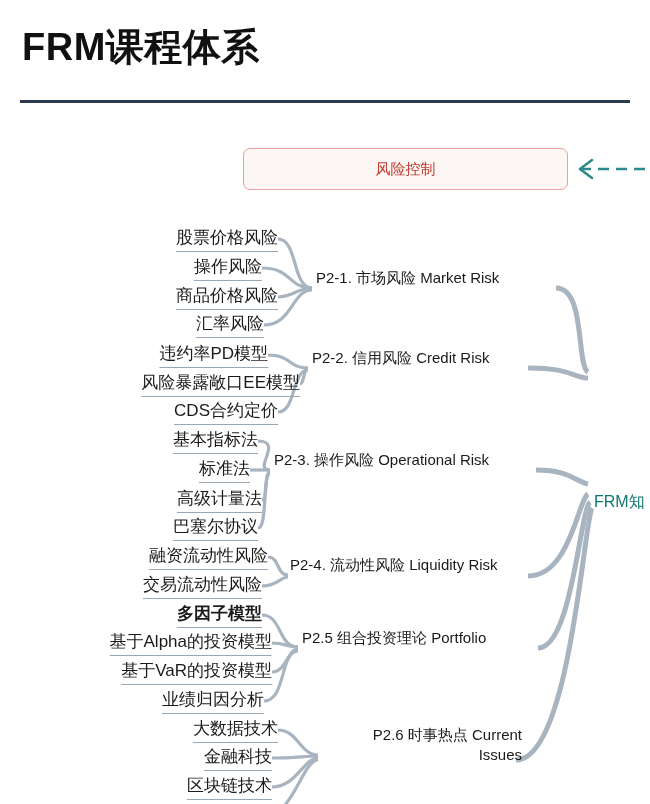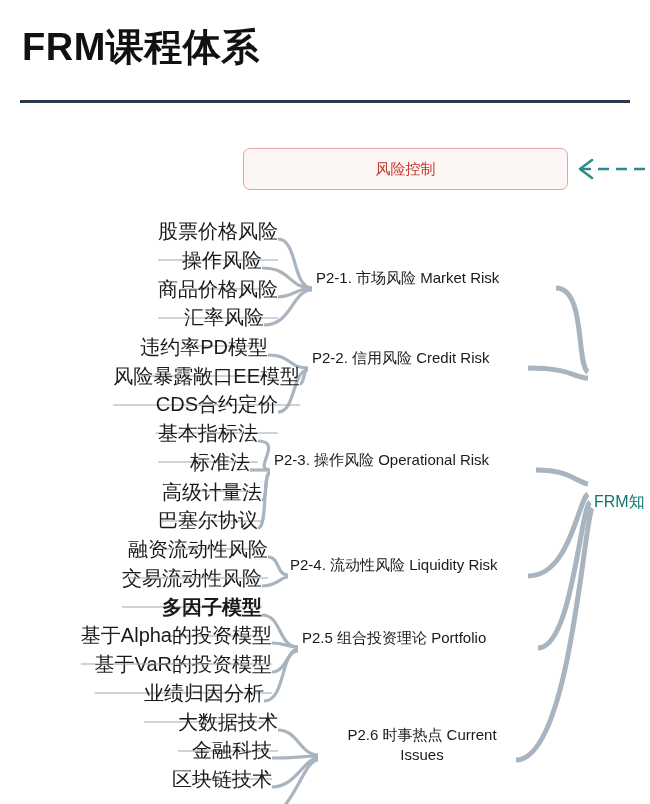--- a/index.html
+++ b/index.html
@@ -46,36 +46,36 @@
     top: 0;
     width: 650px;
     height: 694px;
   }
   .node {
     position: absolute;
     box-sizing: border-box;
     white-space: nowrap;
   }
   .leaf {
-    font-size: 20px;
+    font-size: 17px;
     color: #1a1a1a;
     text-align: center;
-    padding-bottom: 15px;
+    padding-bottom: 2px;
     border-bottom: 1.6px solid #9aa7b4;
     transform: translate(-100%, -50%);
   }
   .branch {
     font-size: 15px;
     color: #1a1a1a;
     transform: translate(0, -50%);
     text-align: left;
     line-height: 1.35;
   }
   .branch.two-line {
-    text-align: center;
+    text-align: right;
   }
   #risk-control-box {
     position: absolute;
     left: 243px;
     top: 38px;
     width: 325px;
     height: 42px;
     box-sizing: border-box;
     border: 1.5px solid #e8a2a2;
     border-radius: 7px;

